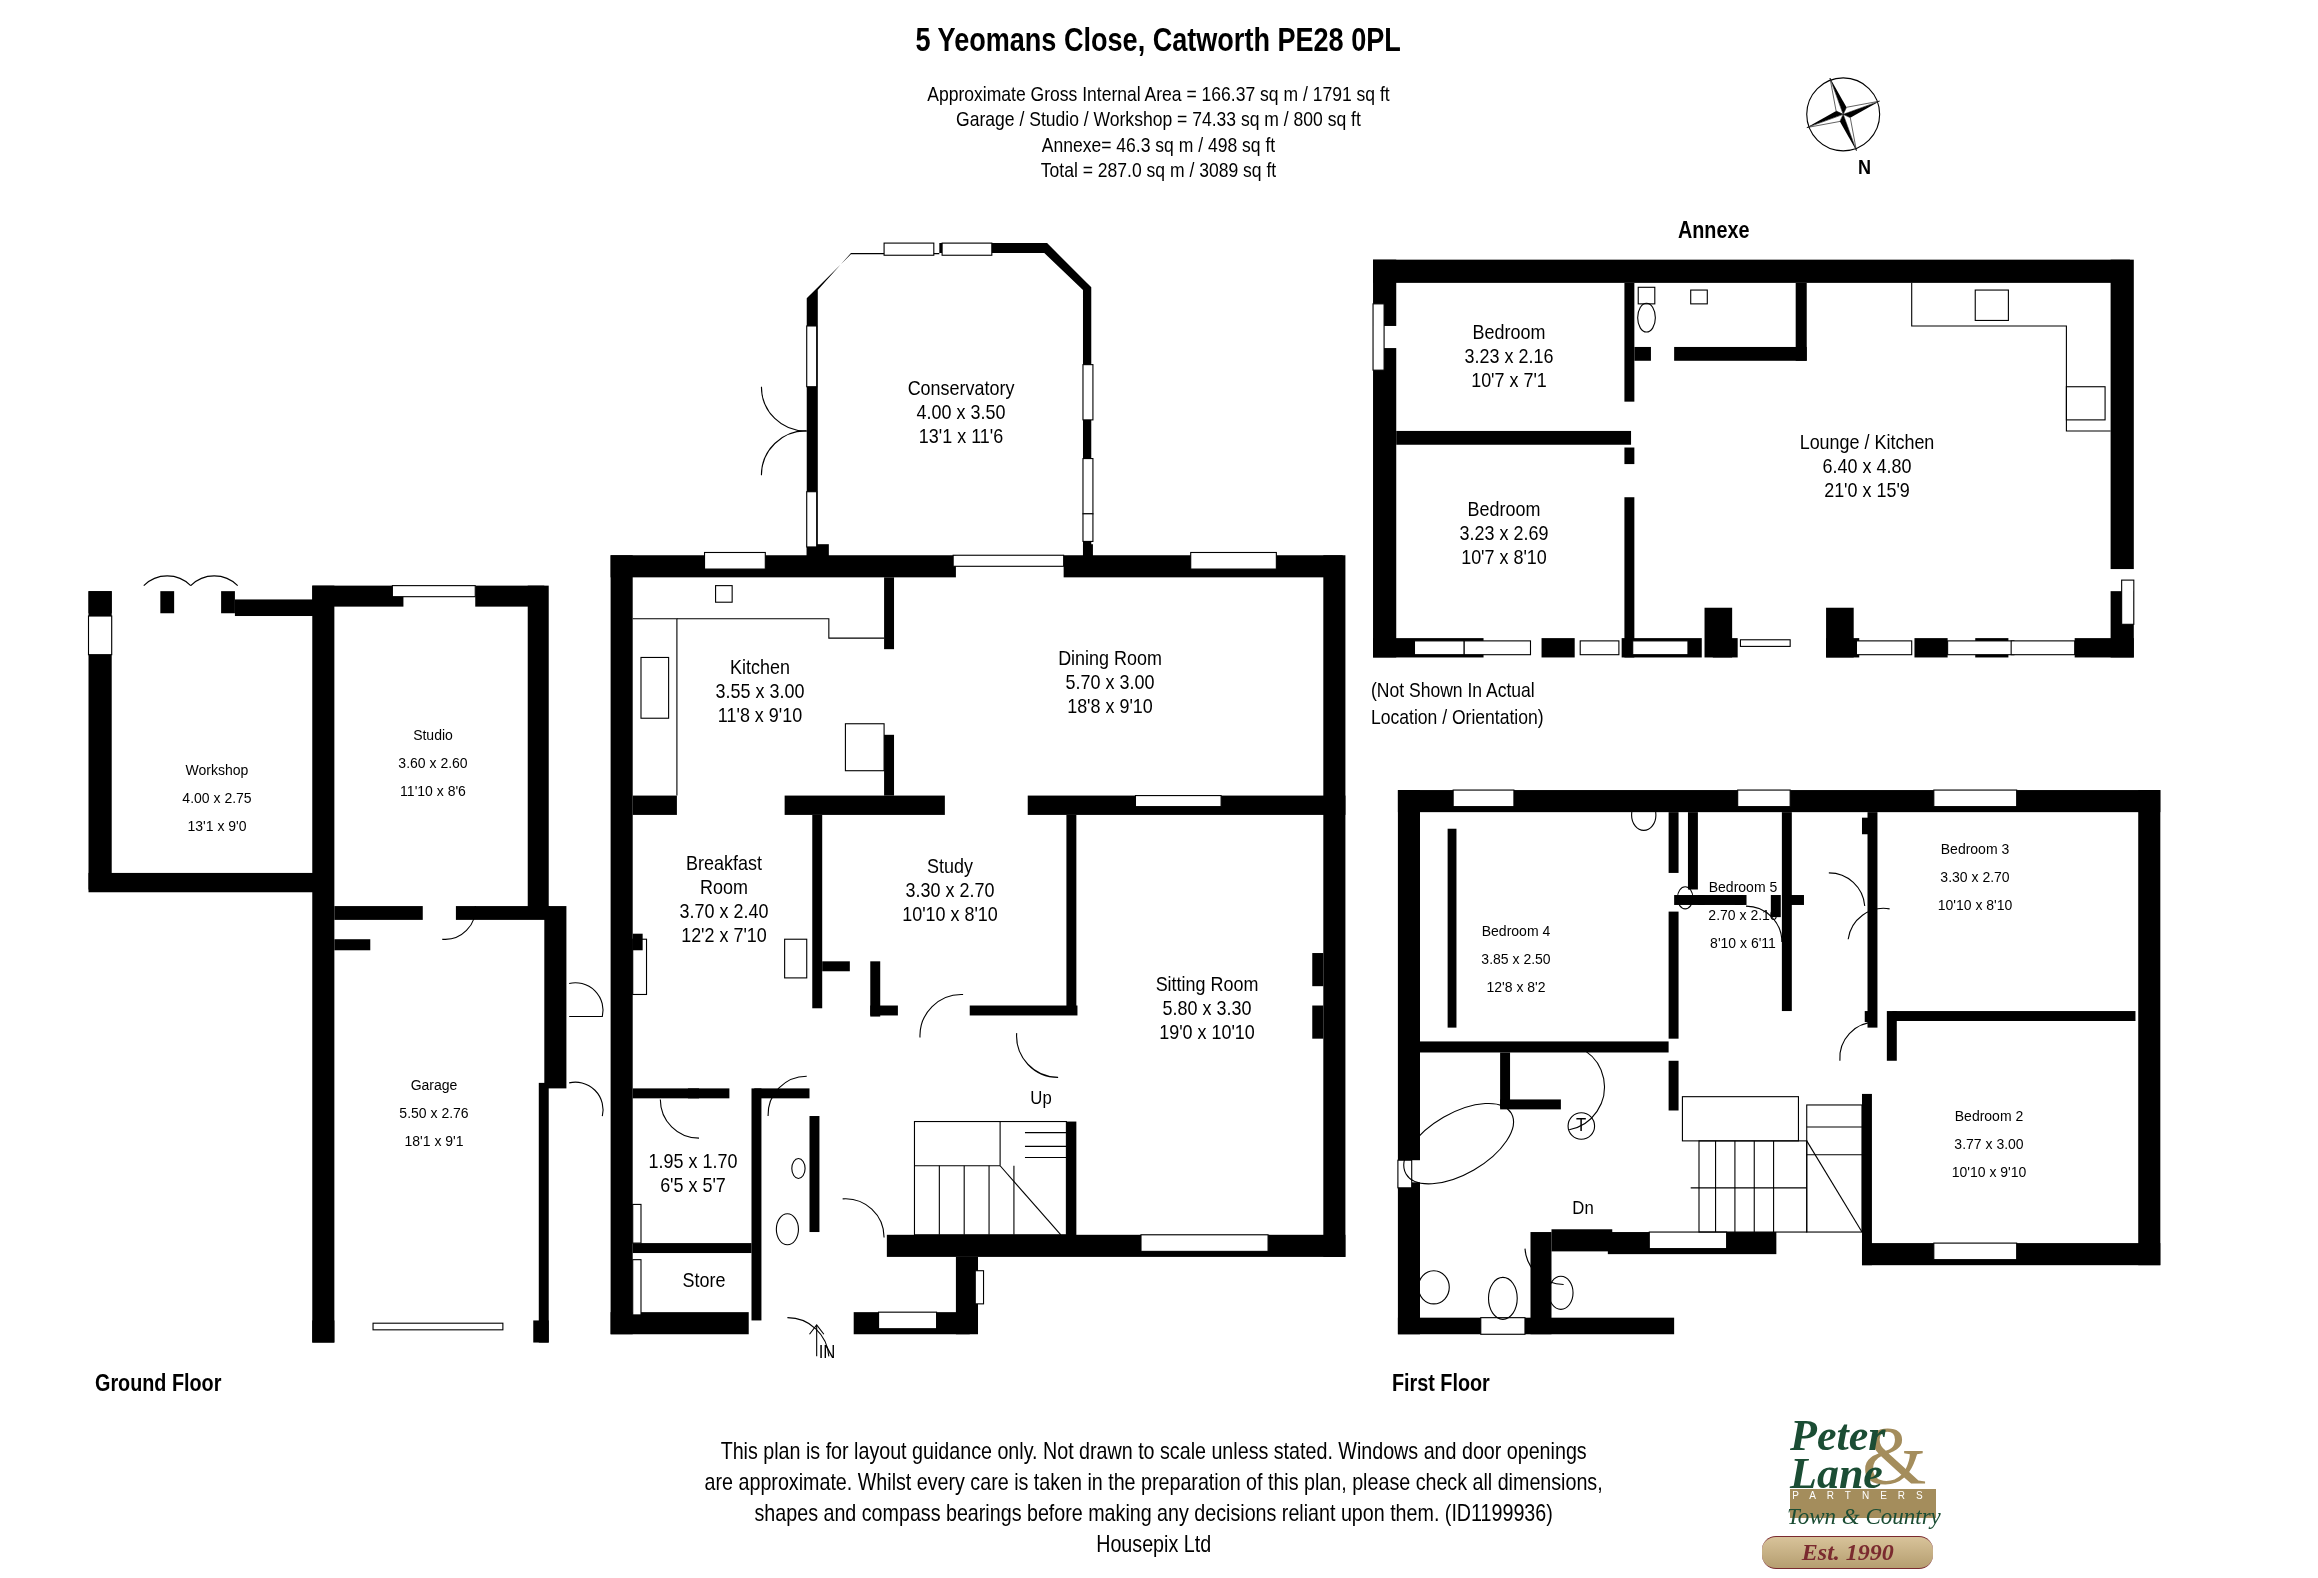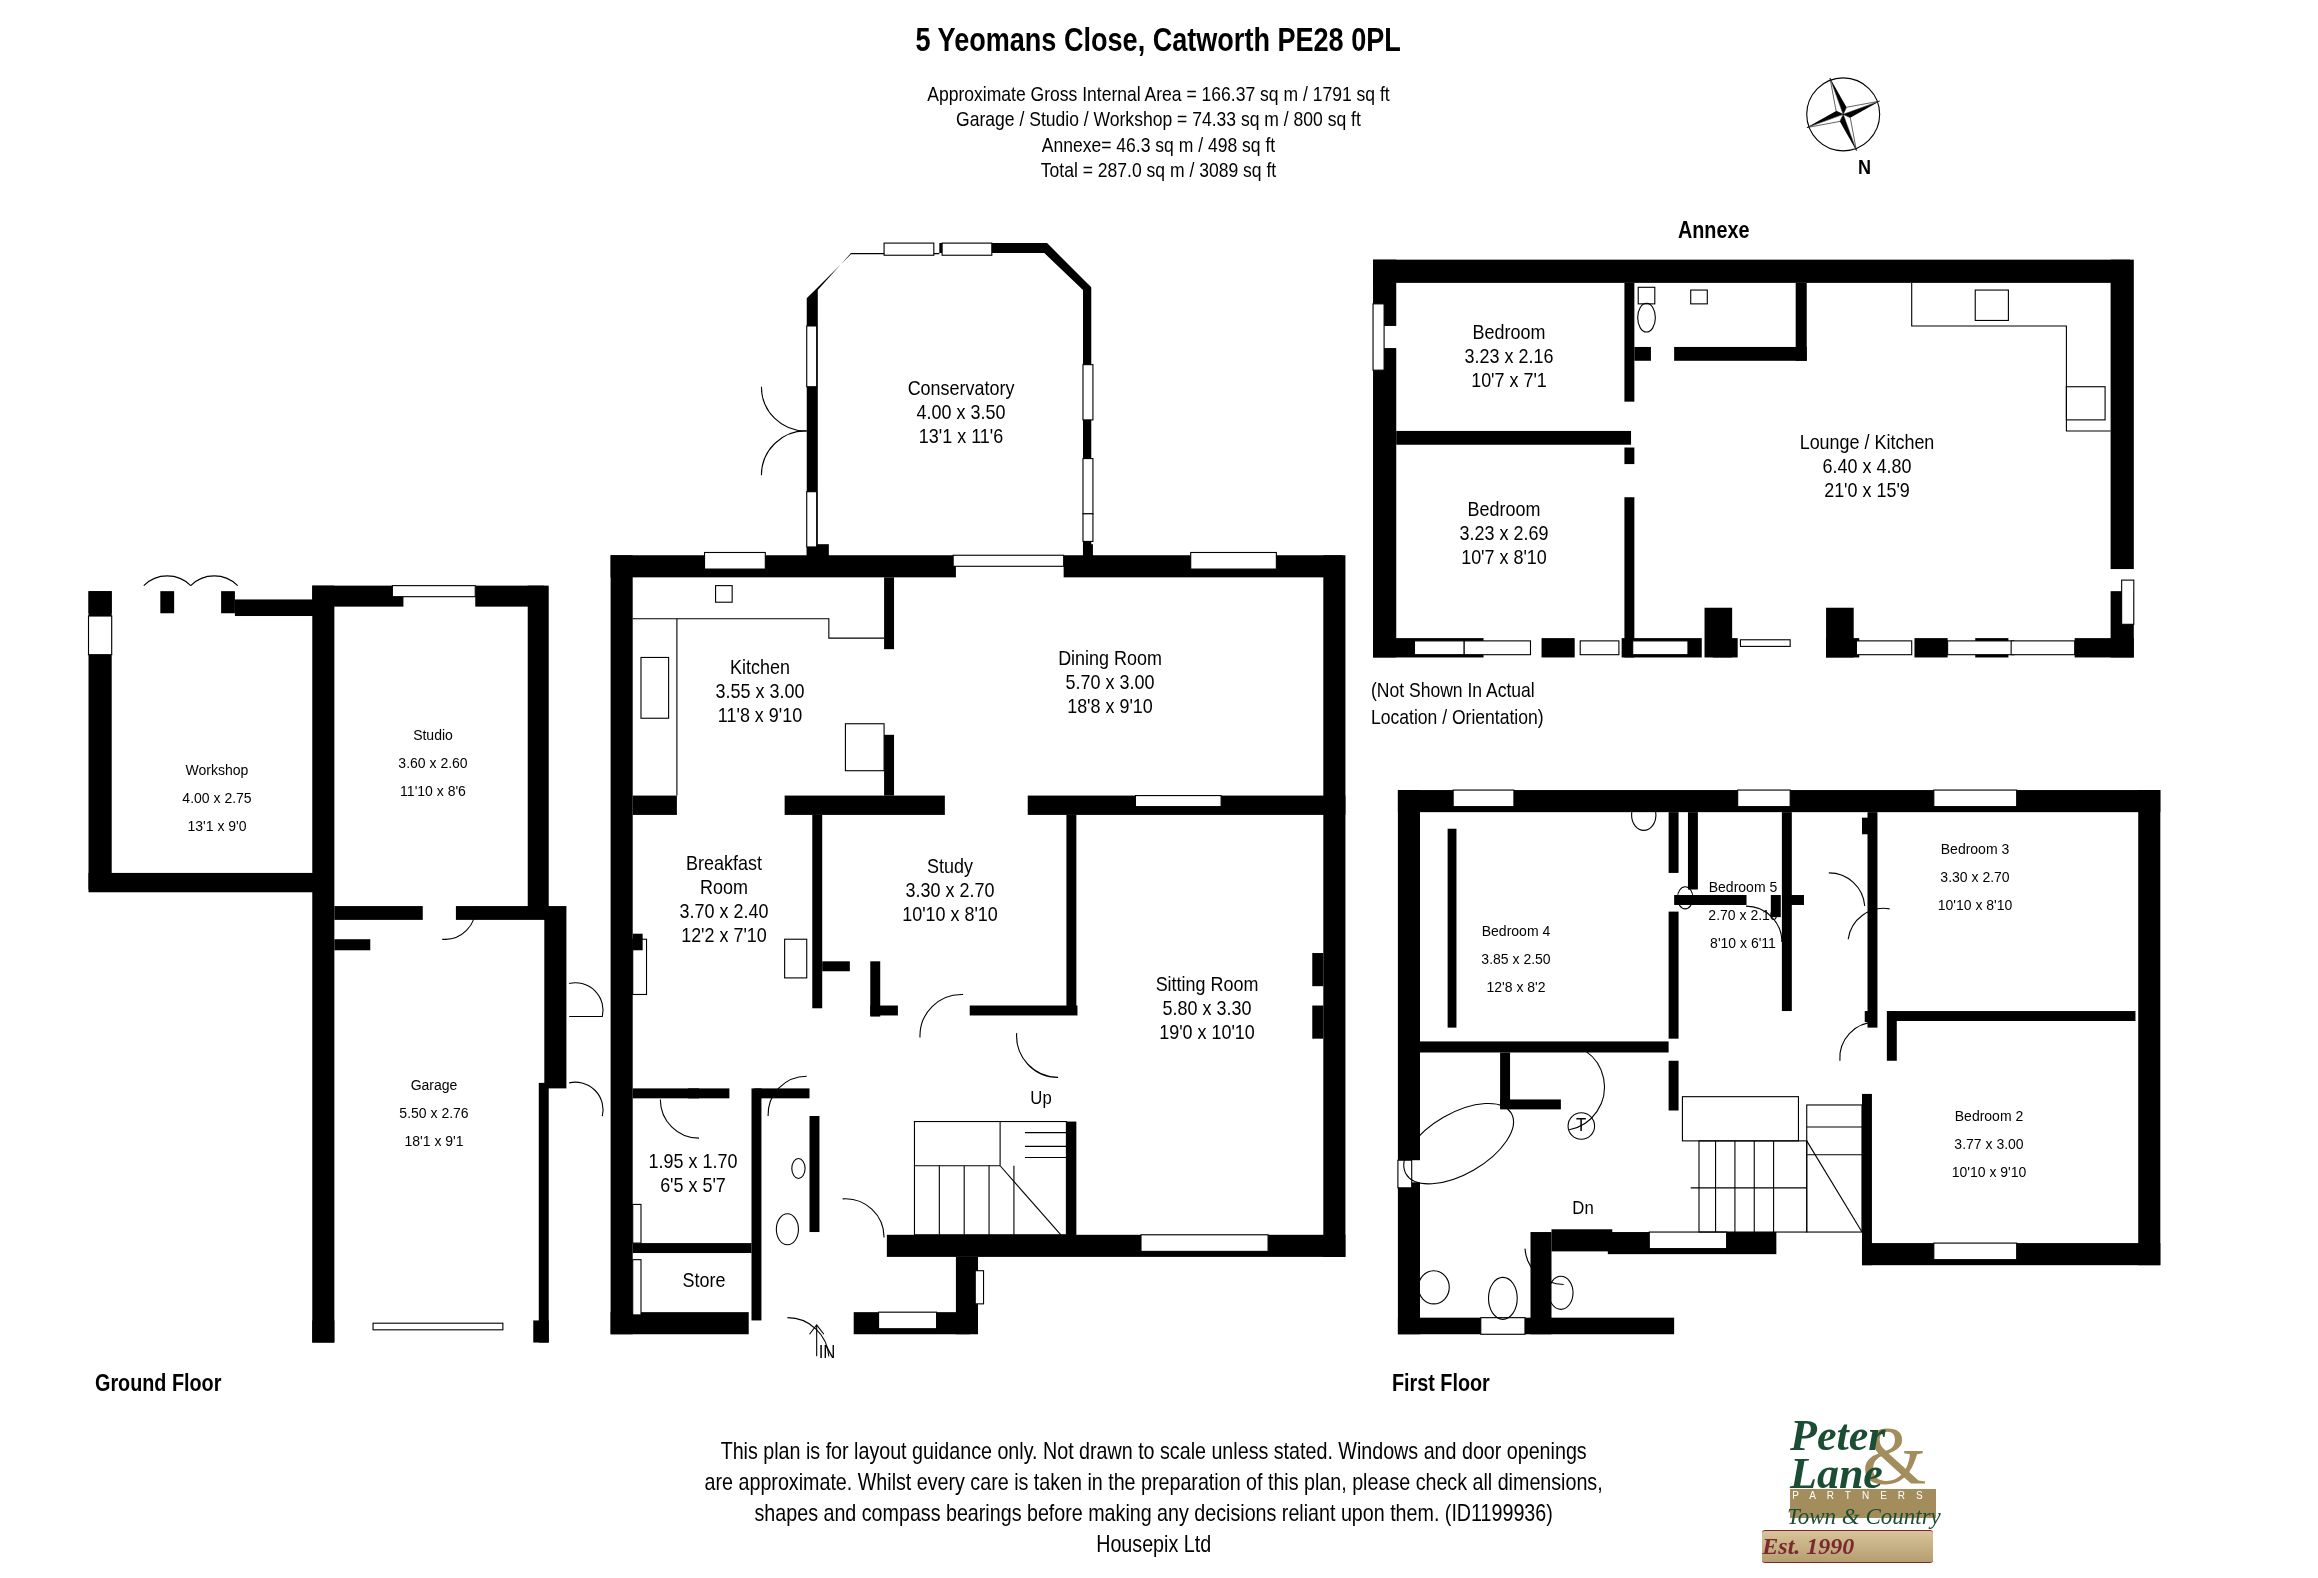--- a/index.html
+++ b/index.html
@@ -13,21 +13,21 @@
   .note{font-size:20.4px;line-height:26.5px;transform:scaleX(0.86);transform-origin:0 0;white-space:nowrap;}
   .disclaimer{left:0;width:2319px;text-align:center;font-size:24px;line-height:31px;top:1435px;transform:scaleX(0.82);transform-origin:1127px 0;}
   .disclaimer div{white-space:nowrap;}
   svg{position:absolute;left:0;top:0;}
   .small{font-size:19px;}
   .logo{left:1743px;top:1406px;width:204px;height:160px;}
   .logo-peter{position:absolute;left:47px;top:11px;font-family:"Liberation Serif",serif;font-style:italic;font-size:44px;line-height:38px;color:#1b4d34;font-weight:bold;}
   .logo-amp{position:absolute;left:119px;top:11px;font-family:"Liberation Serif",serif;font-size:83px;line-height:77px;color:#a48d5c;}
   .logo-partners{position:absolute;left:47px;top:83px;width:146px;height:29px;background:#a48d5c;color:#fff;font-size:10px;letter-spacing:11px;text-align:center;line-height:13.3px;}
   .logo-town{position:absolute;left:44px;top:98px;font-family:"Liberation Serif",serif;font-style:italic;font-size:23px;color:#1b4d34;white-space:nowrap;}
-  .logo-banner{position:absolute;left:19.3px;top:124px;width:171px;height:31px;background:linear-gradient(#d8c39a,#b59e70);border-top:1.7px solid #7a2a2f;border-bottom:1.7px solid #7a2a2f;border-radius:3px;text-align:left;}
+  .logo-banner{position:absolute;left:19.3px;top:130px;width:171px;height:31px;background:linear-gradient(#d8c39a,#b59e70);border-top:1.7px solid #7a2a2f;border-bottom:1.7px solid #7a2a2f;border-radius:14px;text-align:center;}
   .logo-est{font-family:"Liberation Serif",serif;font-style:italic;font-weight:bold;font-size:24px;color:#7a2a2f;line-height:31px;}
 </style>
 </head>
 <body>
 
 <div class="abs title">5 Yeomans Close, Catworth PE28 0PL</div>
 <div class="abs area-line" style="top:83px">Approximate Gross Internal Area = 166.37 sq m / 1791 sq ft</div>
 <div class="abs area-line" style="top:108px">Garage / Studio / Workshop = 74.33 sq m / 800 sq ft</div>
 <div class="abs area-line" style="top:134px">Annexe= 46.3 sq m / 498 sq ft</div>
 <div class="abs area-line" style="top:159px">Total = 287.0 sq m / 3089 sq ft</div>

